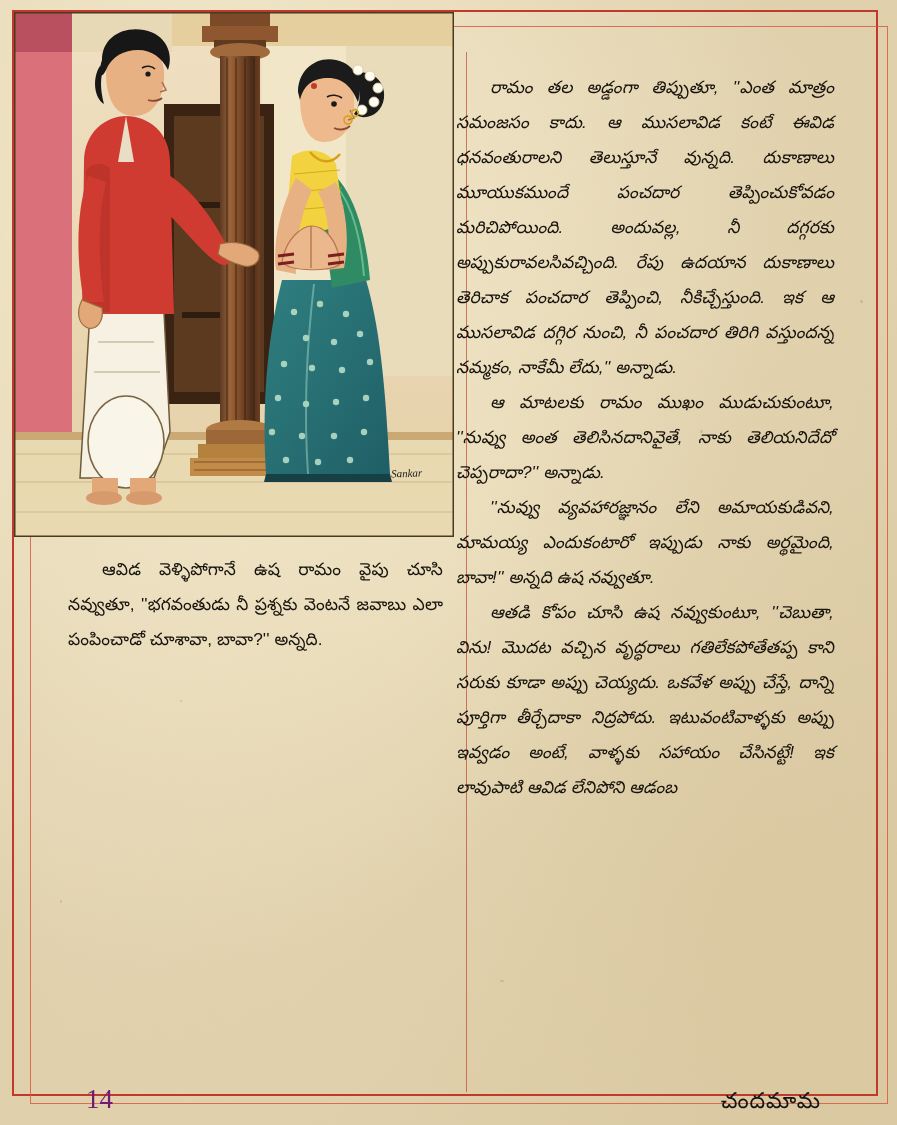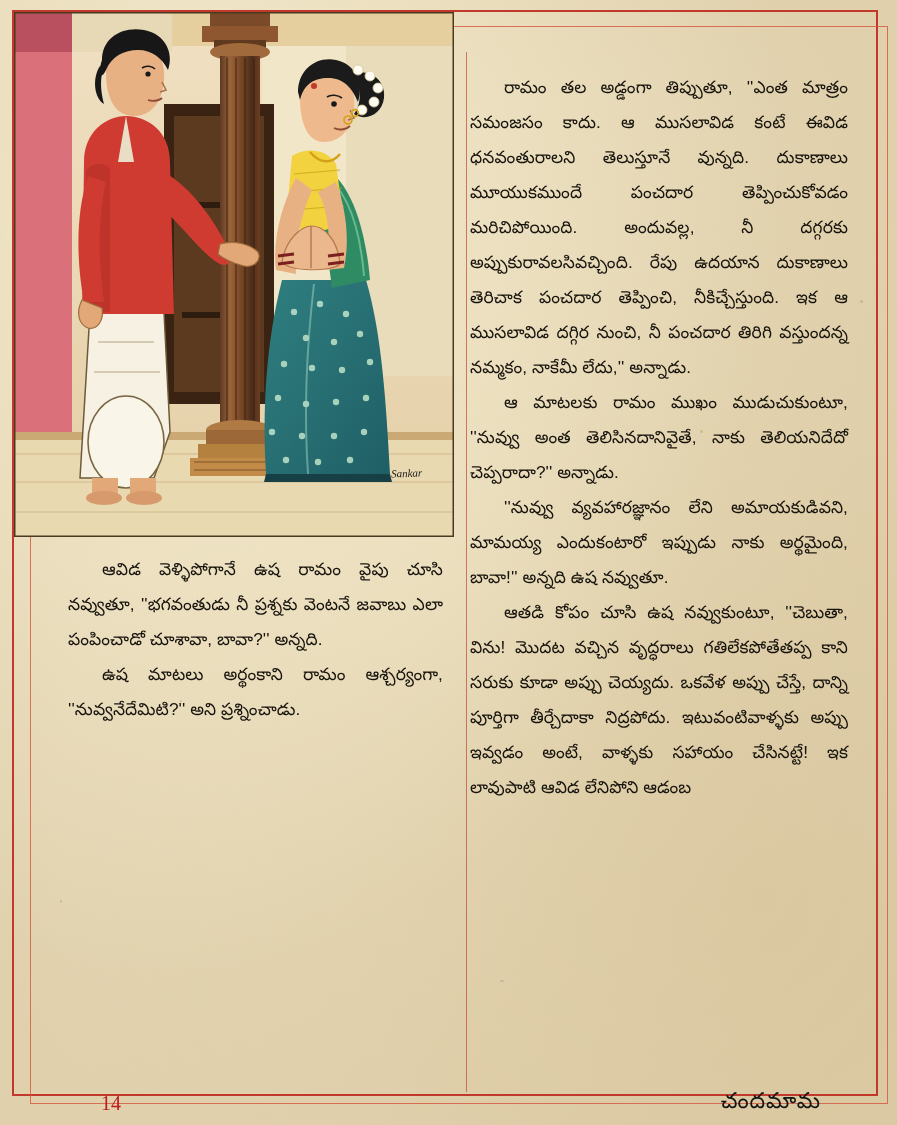--- a/index.html
+++ b/index.html
@@ -80,43 +80,43 @@
     letter-spacing: 0.1px;
   }
   .col p.indent { text-indent: 34px; }
 
   .col-left {
     left: 68px;
     top: 552px;
     width: 375px;
   }
   .col-right {
-    left: 470px;
+    left: 456px;
     top: 70px;
     width: 378px;
+    font-style: italic;
   }
   .col-divider {
     position: absolute;
     left: 466px;
     top: 52px;
     width: 1px;
     height: 1040px;
     background: #c0392b;
     opacity: .65;
   }
 
   
   .page-number {
     position: absolute;
     left: 86px;
     bottom: 10px;
-    font-size: 20px;
-    color: #b91c1c;
+    font-size: 27px;
+    color: #701a75;
     font-family: "Liberation Serif", serif;
-    margin-left: 15px;
   }
   .magazine-name {
     position: absolute;
     right: 76px;
     bottom: 6px;
     font-size: 22px;
     color: #141414;
     letter-spacing: 1px;
     margin-left: 29px;
   }
@@ -307,21 +307,20 @@
 
     <path d="M296 140 C306 152 318 152 326 142" stroke="#d4a017" stroke-width="2.4" fill="none"></path>
 
     <rect x="0.75" y="0.75" width="438.5" height="523.5" fill="none" stroke="#4a3a22" stroke-width="1.5"></rect>
   </svg>
   <div class="artist-sign">Sankar</div>
 </div>
 
 <div class="col col-left">
   <p class="indent">ఆవిడ వెళ్ళిపోగానే ఉష రామం వైపు చూసి నవ్వుతూ, ''భగవంతుడు నీ ప్రశ్నకు వెంటనే జవాబు ఎలా పంపించాడో చూశావా, బావా?'' అన్నది.</p>
-  <p class="indent">ఉష మాటలు అర్థంకాని రామం ఆశ్చర్యంగా, ''నువ్వనేదేమిటి?'' అని ప్రశ్నించాడు.</p>
 </div>
 
 <div class="col col-right">
   <p class="indent">రామం తల అడ్డంగా తిప్పుతూ, ''ఎంత మాత్రం సమంజసం కాదు. ఆ ముసలావిడ కంటే ఈవిడ ధనవంతురాలని తెలుస్తూనే వున్నది. దుకాణాలు మూయుకముందే పంచదార తెప్పించుకోవడం మరిచిపోయింది. అందువల్ల, నీ దగ్గరకు అప్పుకురావలసివచ్చింది. రేపు ఉదయాన దుకాణాలు తెరిచాక పంచదార తెప్పించి, నీకిచ్చేస్తుంది. ఇక ఆ ముసలావిడ దగ్గిర నుంచి, నీ పంచదార తిరిగి వస్తుందన్న నమ్మకం, నాకేమీ లేదు,'' అన్నాడు.</p>
   <p class="indent">ఆ మాటలకు రామం ముఖం ముడుచుకుంటూ, ''నువ్వు అంత తెలిసినదానివైతే, నాకు తెలియనిదేదో చెప్పరాదా?'' అన్నాడు.</p>
   <p class="indent">''నువ్వు వ్యవహారజ్ఞానం లేని అమాయకుడివని, మామయ్య ఎందుకంటారో ఇప్పుడు నాకు అర్థమైంది, బావా!'' అన్నది ఉష నవ్వుతూ.</p>
   <p class="indent">ఆతడి కోపం చూసి ఉష నవ్వుకుంటూ, ''చెబుతా, విను! మొదట వచ్చిన వృద్ధరాలు గతిలేకపోతేతప్ప కాని సరుకు కూడా అప్పు చెయ్యదు. ఒకవేళ అప్పు చేస్తే, దాన్ని పూర్తిగా తీర్చేదాకా నిద్రపోదు. ఇటువంటివాళ్ళకు అప్పు ఇవ్వడం అంటే, వాళ్ళకు సహాయం చేసినట్టే! ఇక లావుపాటి ఆవిడ లేనిపోని ఆడంబ</p>
 </div>
 
 <div class="page-number">14</div>

